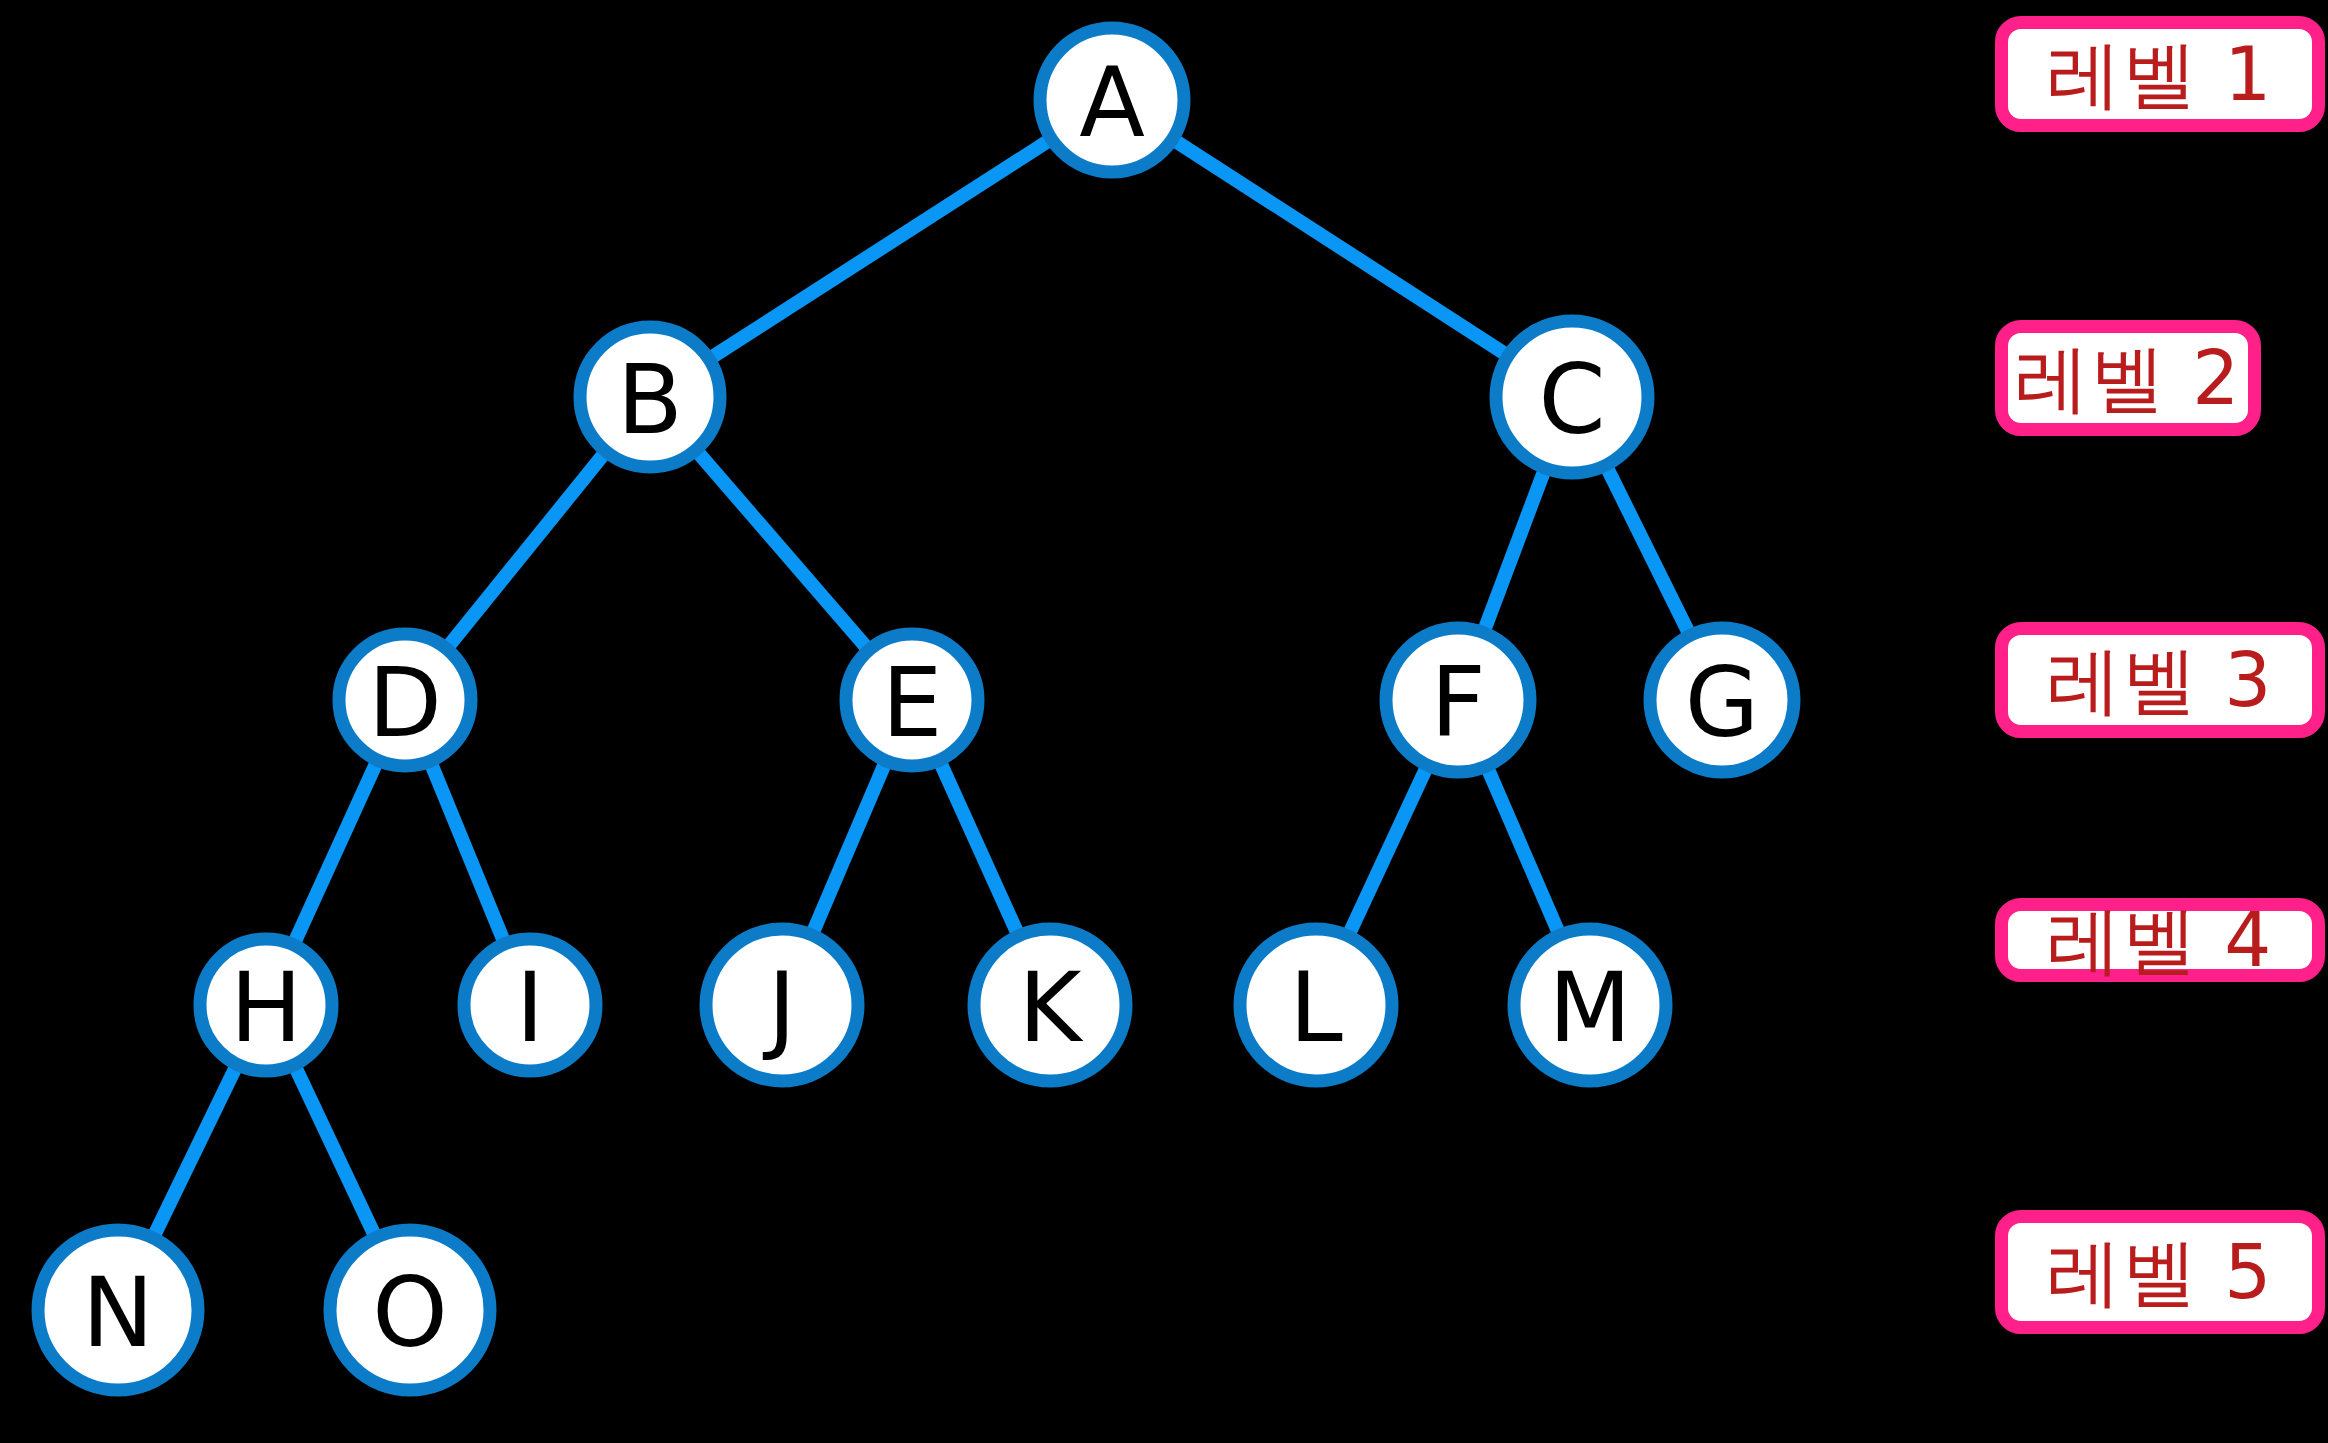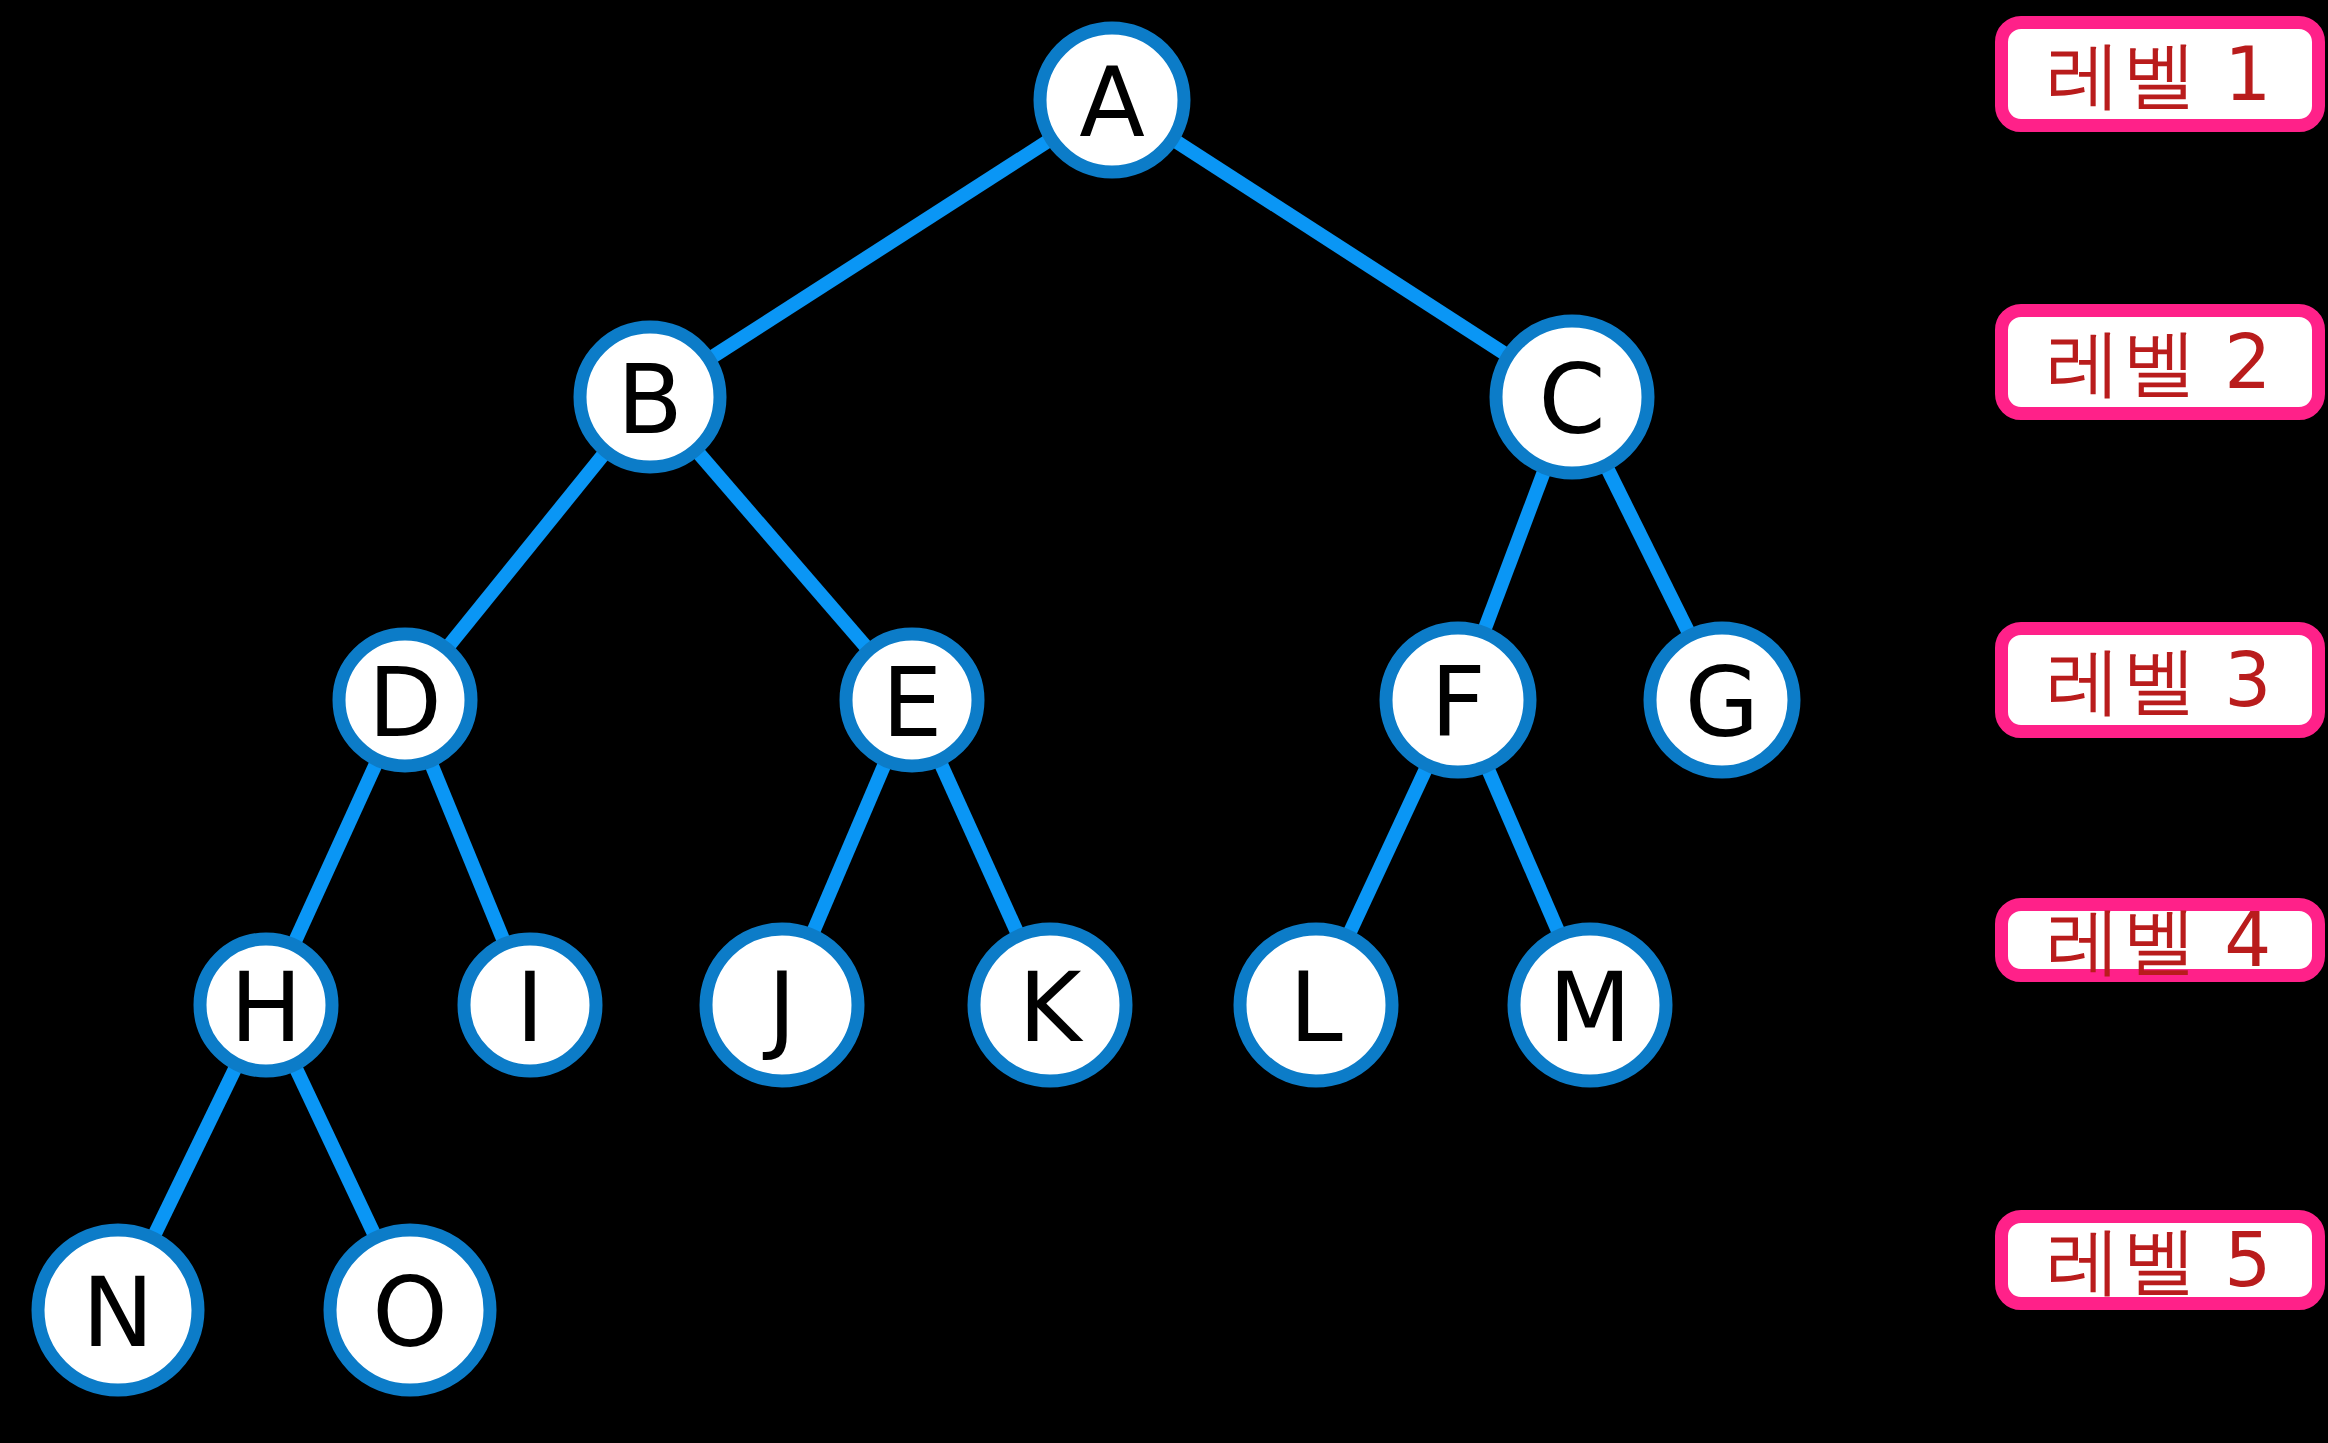--- a/index.html
+++ b/index.html
@@ -147,27 +147,27 @@
           <circle class="node-circle" cx="410" cy="1310" r="80"></circle>
           <text class="node-label" x="410" y="1313">O</text>
         </g>
       </g>
   </svg>
 
   <div id="legend-layer">
       <div class="level-badge" style="left: 1995px; top: 16px; width: 330px; height: 116px;">
         <span class="level-badge-text">레벨 1</span>
       </div>
-      <div class="level-badge" style="left: 1995px; top: 304px; width: 330px; height: 116px; justify-content: center;">
+      <div class="level-badge" style="left: 1995px; top: 320px; width: 266px; height: 116px; justify-content: center;">
         <span class="level-badge-text">레벨 2</span>
       </div>
       <div class="level-badge" style="left: 1995px; top: 622px; width: 330px; height: 116px;">
         <span class="level-badge-text">레벨 3</span>
       </div>
       <div class="level-badge" style="left: 1995px; top: 898px; width: 330px; height: 84px;">
         <span class="level-badge-text">레벨 4</span>
       </div>
-      <div class="level-badge" style="left: 1995px; top: 1210px; width: 330px; height: 100px; justify-content: center;">
+      <div class="level-badge" style="left: 1995px; top: 1210px; width: 330px; height: 124px; justify-content: center;">
         <span class="level-badge-text">레벨 5</span>
       </div>
     </div>
 
 </div>
 
 </body></html>

